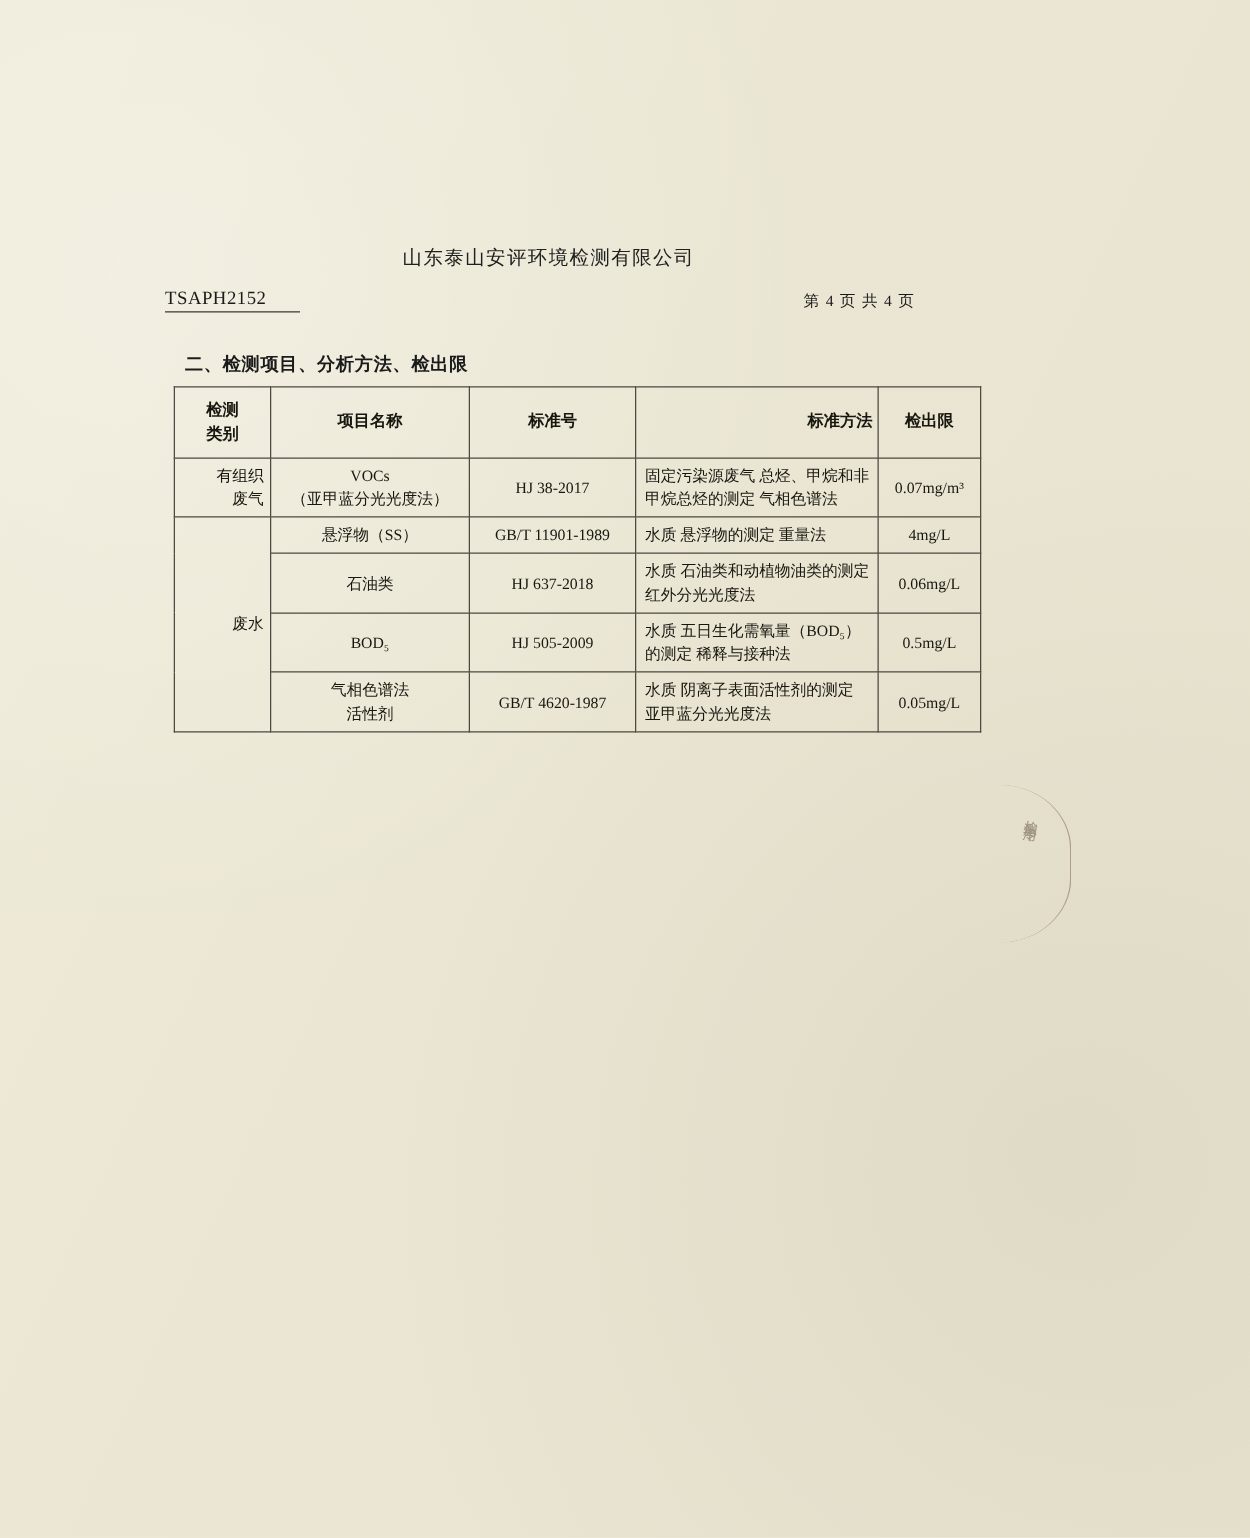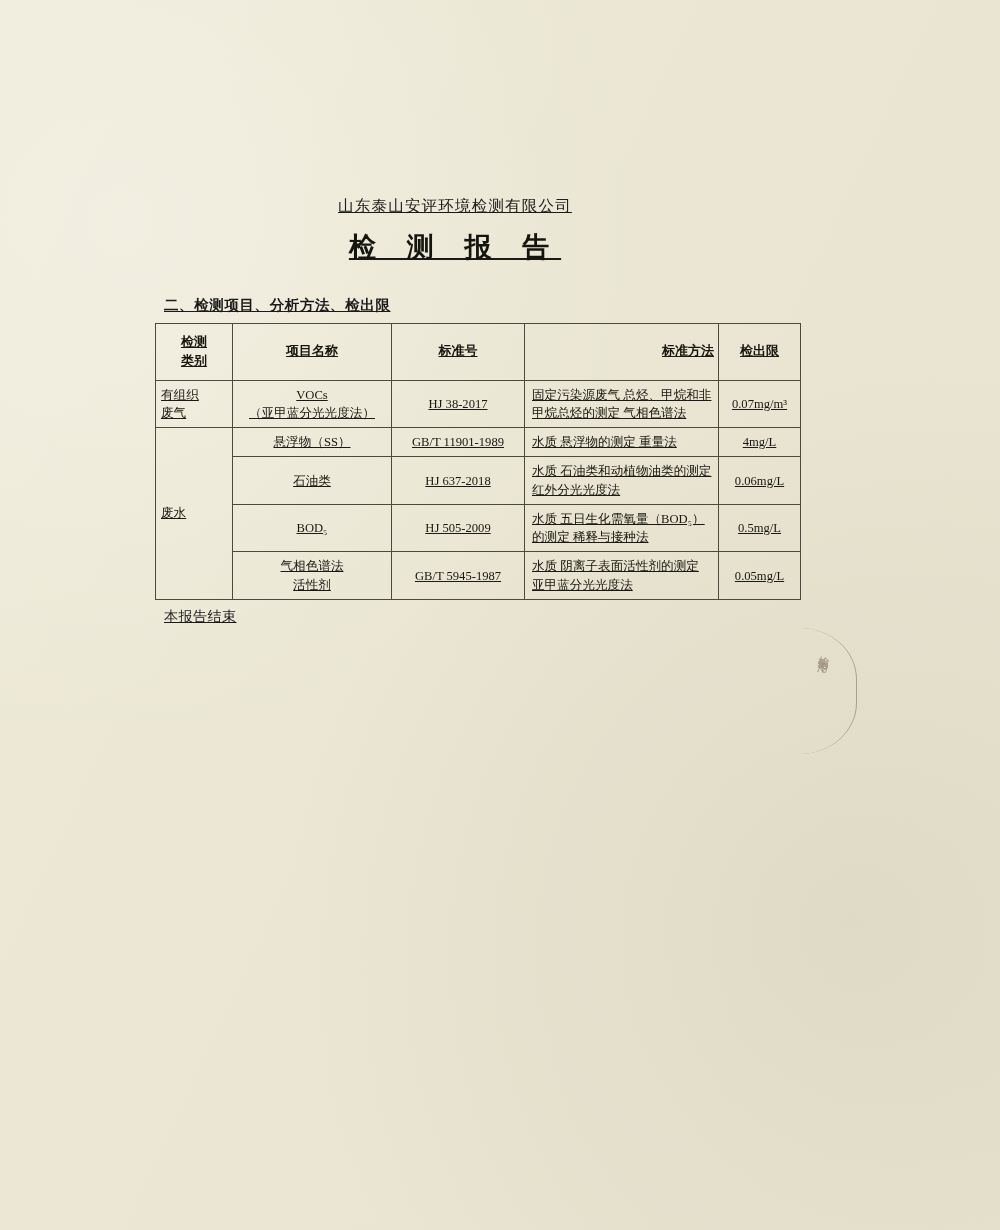--- a/index.html
+++ b/index.html
@@ -17,24 +17,23 @@
   }
   .page {
     position: absolute;
     left: 0; top: 0;
     width: 1000px;
     height: 1230px;
     background: linear-gradient(115deg, #efebd9 0%, #eae6d3 45%, #e7e3cf 100%);
   }
   .doc {
     position: absolute;
-    left: 148px;
+    left: 132px;
     top: 196px;
     width: 604px;
-    text-decoration: underline;
   }
   .company {
     text-align: center;
     font-size: 15.5px;
     letter-spacing: 1.2px;
     color: #20201e;
     font-family: "Liberation Serif", serif;
     margin-left: 10px;
   }
   .title {
@@ -90,21 +89,21 @@
     vertical-align: middle;
     line-height: 1.45;
     color: #17170f;
   }
   table.main th {
     text-align: center;
     font-weight: bold;
     font-size: 13px;
     padding: 9px 4px;
   }
-  .c-cat { width: 68px; text-align: left; }
+  .c-cat { width: 68px; text-align: right; }
   .c-item { width: 150px; text-align: center; }
   .c-std { width: 124px; text-align: center; }
   .c-method { width: 182px; text-align: left; padding-left: 7px !important; }
   .c-limit { width: 73px; text-align: center; }
   .two-line { line-height: 1.5; }
   .endnote {
     margin-top: 8px;
     margin-left: 16px;
     font-size: 14px;
     letter-spacing: 0.5px;
@@ -149,22 +148,25 @@
 </style>
 </head>
 <body>
 
 <div class="page">
   <div class="grain"></div>
 
   <div class="doc">
 
     <div class="company">山东泰山安评环境检测有限公司</div>
-    <div class="title">检 测 报 告</div>
-
+
+    <div class="idrow">
+      <span class="reportno">TSAPH2152</span>
+      <span class="pageinfo">第 4 页 共 4 页</span>
+    </div>
 
     <div class="section-title">二、检测项目、分析方法、检出限</div>
 
     <table class="main">
       <thead>
         <tr>
           <th class="c-cat">
             <div>检测</div>
             <div>类别</div>
           </th>
@@ -207,27 +209,26 @@
           <td class="c-item">BOD₅</td>
           <td class="c-std">HJ 505-2009</td>
           <td class="c-method">水质 五日生化需氧量（BOD₅）的测定 稀释与接种法</td>
           <td class="c-limit">0.5mg/L</td>
         </tr>
         <tr>
           <td class="c-item">
             <div>气相色谱法</div>
             <div>活性剂</div>
           </td>
-          <td class="c-std">GB/T 5945-1987</td>
+          <td class="c-std">GB/T 4620-1987</td>
           <td class="c-method">水质 阴离子表面活性剂的测定 亚甲蓝分光光度法</td>
           <td class="c-limit">0.05mg/L</td>
         </tr>
       </tbody>
     </table>
 
-    <div class="endnote">本报告结束</div>
   </div>
 
   <div class="stamp">
     <div class="stamp-arc"></div>
     <div class="stamp-text">检测专用</div>
   </div>
 </div>
 
 </body></html>

